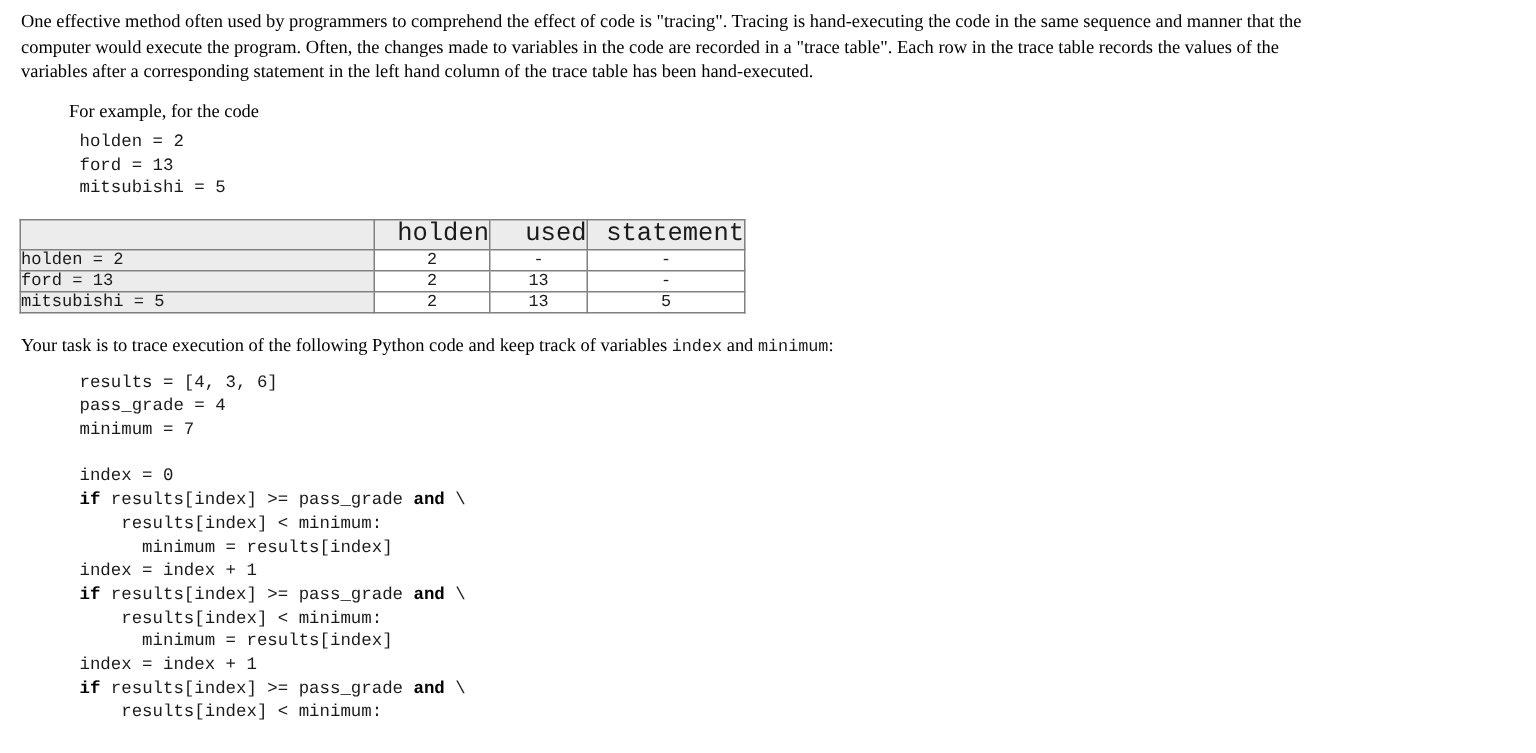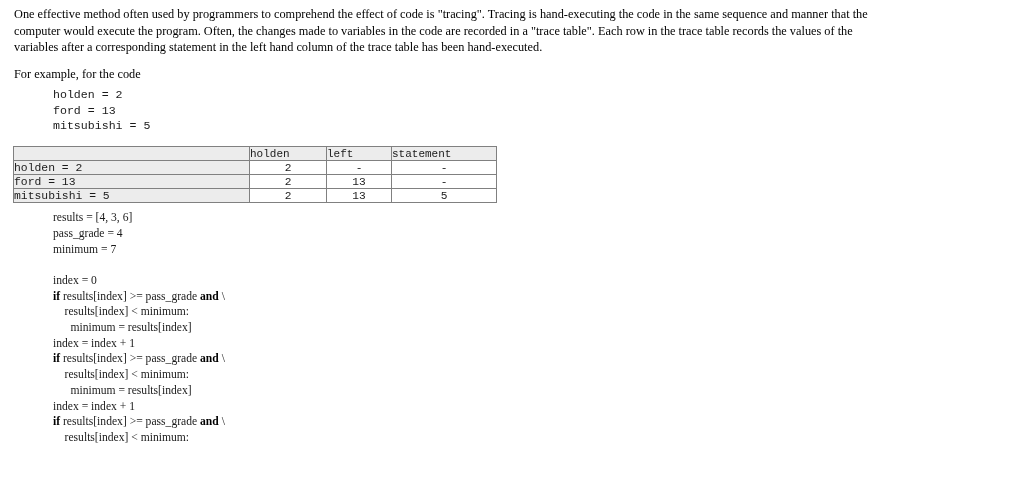--- a/index.html
+++ b/index.html
@@ -28,20 +28,21 @@
     margin: 0;
     padding: 0 14px 0 14px;
     text-align: left;
   }
   .intro {
     padding-top: 6px;
     padding-right: 6px;
   }
   .spaced {
     margin-top: 10px;
+    margin-left: 32px;
   }
   .code-block {
     font-family: "Liberation Mono", "DejaVu Sans Mono", monospace;
     font-size: 11.6px;
     line-height: 15.7px;
     color: #1a1a1a;
     white-space: pre;
     margin: 0;
     padding-left: 53px;
   }
@@ -87,44 +88,44 @@
     vertical-align: middle;
   }
   .hdr-blank {
     background: #ececec;
     height: 13px;
     padding: 6px 0 6px 10px;
   }
   .hdr-cell {
     background: #ececec;
     font-family: "Liberation Mono", "DejaVu Sans Mono", monospace;
-    font-size: 11px;
+    font-size: 17px;
     color: #1a1a1a;
-    text-align: left;
+    text-align: right;
     padding: 6px 0;
     height: 13px;
     vertical-align: middle;
   }
   .val-cell {
     background: #ffffff;
     font-family: "Liberation Mono", "DejaVu Sans Mono", monospace;
     font-size: 11.2px;
     color: #1a1a1a;
     text-align: center;
     padding: 6px 0;
     height: 13px;
     vertical-align: middle;
   }
   .col-stmt { width: 236px; }
   .col-v1   { width: 77px; }
   .col-v2   { width: 65px; }
   .col-v3   { width: 105px; }
 
   .task-line { margin-top: 13px; }
-  .py-code { margin-top: 7px; font-family: Liberation Serif, serif; }
+  .py-code { margin-top: 7px; }
 </style>
 </head>
 <body>
 
 <div class="page">
 
   <p class="prose intro">One effective method often used by programmers to comprehend the effect of code is "tracing".  Tracing is hand-executing the code in the same sequence and manner that the computer would execute the program.  Often, the changes made to variables in the code are recorded in a "trace table".  Each row in the trace table records the values of the variables after a corresponding statement in the left hand column of the trace table has been hand-executed.</p>
 
   <p class="prose spaced">For example, for the code</p>
 
@@ -138,21 +139,21 @@
       <colgroup>
         <col class="col-stmt">
           <col class="col-v1">
           <col class="col-v2">
           <col class="col-v3">
       </colgroup>
       <thead>
         <tr>
           <th class="hdr-blank"></th>
           <th class="hdr-cell">holden</th>
-          <th class="hdr-cell">left</th>
+          <th class="hdr-cell">used</th>
           <th class="hdr-cell">statement</th>
         </tr>
       </thead>
       <tbody>
         <tr>
           <td class="stmt-cell">holden = 2</td>
           <td class="val-cell">2</td>
           <td class="val-cell">-</td>
           <td class="val-cell">-</td>
         </tr>
@@ -165,16 +166,17 @@
         <tr>
           <td class="stmt-cell">mitsubishi = 5</td>
           <td class="val-cell">2</td>
           <td class="val-cell">13</td>
           <td class="val-cell">5</td>
         </tr>
       </tbody>
     </table>
   </div>
 
+  <p class="prose task-line"><span>Your task is to trace execution of the following Python code and keep track of variables </span><span class="inline-code">index</span><span> and </span><span class="inline-code">minimum</span><span>:</span></p>
 
   <div class="code-block py-code" id="python-code"><div><span>results = [4, 3, 6]</span></div><div><span>pass_grade = 4</span></div><div><span>minimum = 7</span></div><div>&nbsp;</div><div><span>index = 0</span></div><div><span class="kw">if</span><span> results[index] &gt;= pass_grade </span><span class="kw">and</span><span> \</span></div><div><span>    results[index] &lt; minimum:</span></div><div><span>      minimum = results[index]</span></div><div><span>index = index + 1</span></div><div><span class="kw">if</span><span> results[index] &gt;= pass_grade </span><span class="kw">and</span><span> \</span></div><div><span>    results[index] &lt; minimum:</span></div><div><span>      minimum = results[index]</span></div><div><span>index = index + 1</span></div><div><span class="kw">if</span><span> results[index] &gt;= pass_grade </span><span class="kw">and</span><span> \</span></div><div><span>    results[index] &lt; minimum:</span></div></div>
 
 </div>
 
 </body></html>

